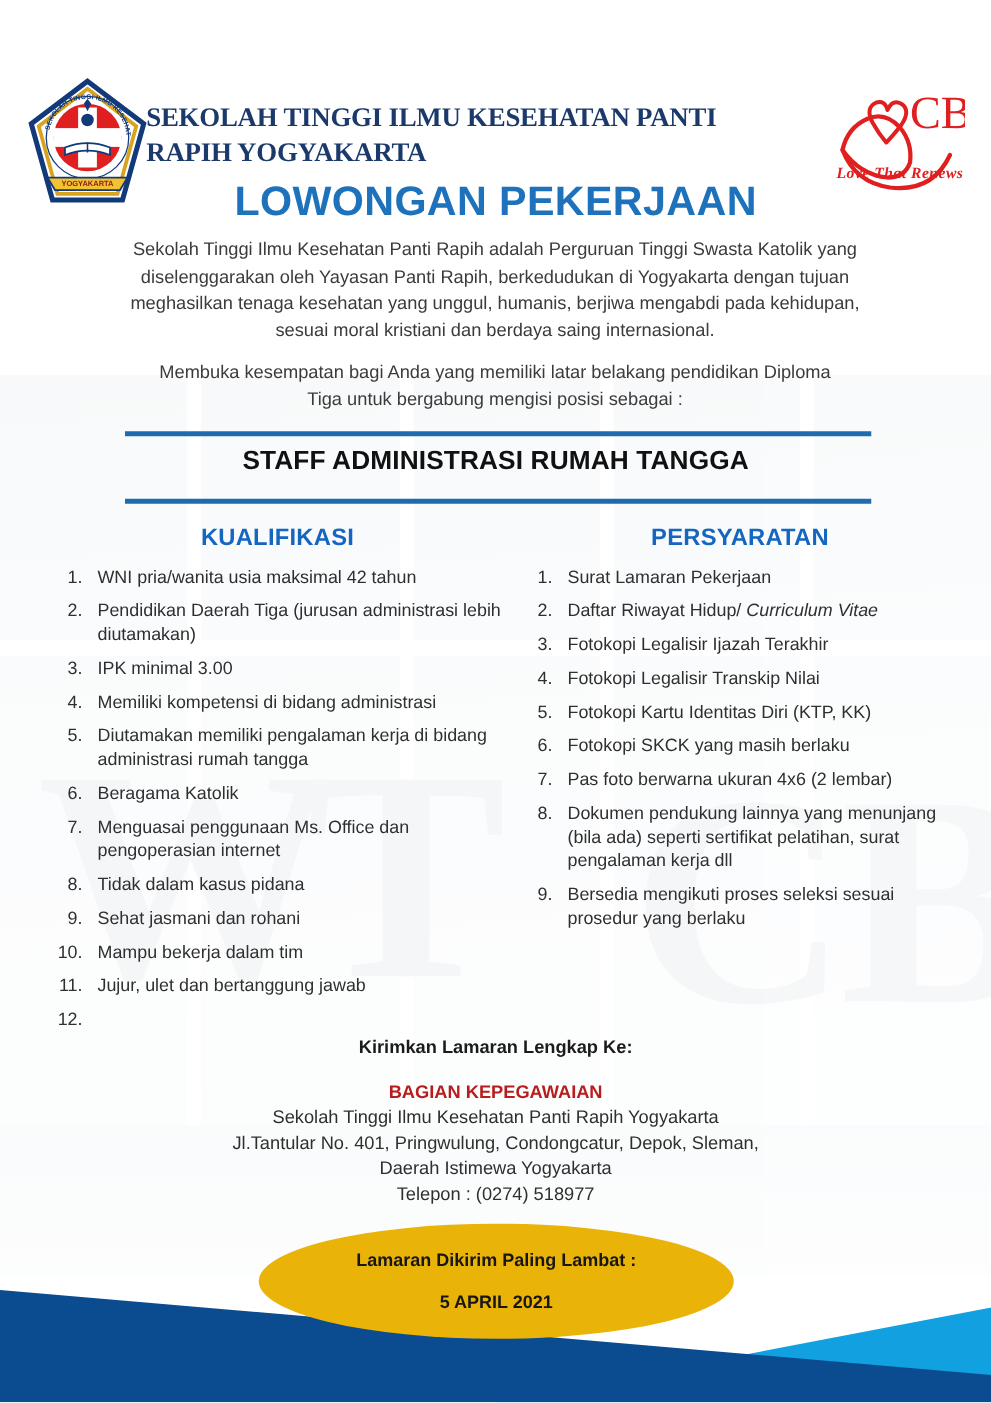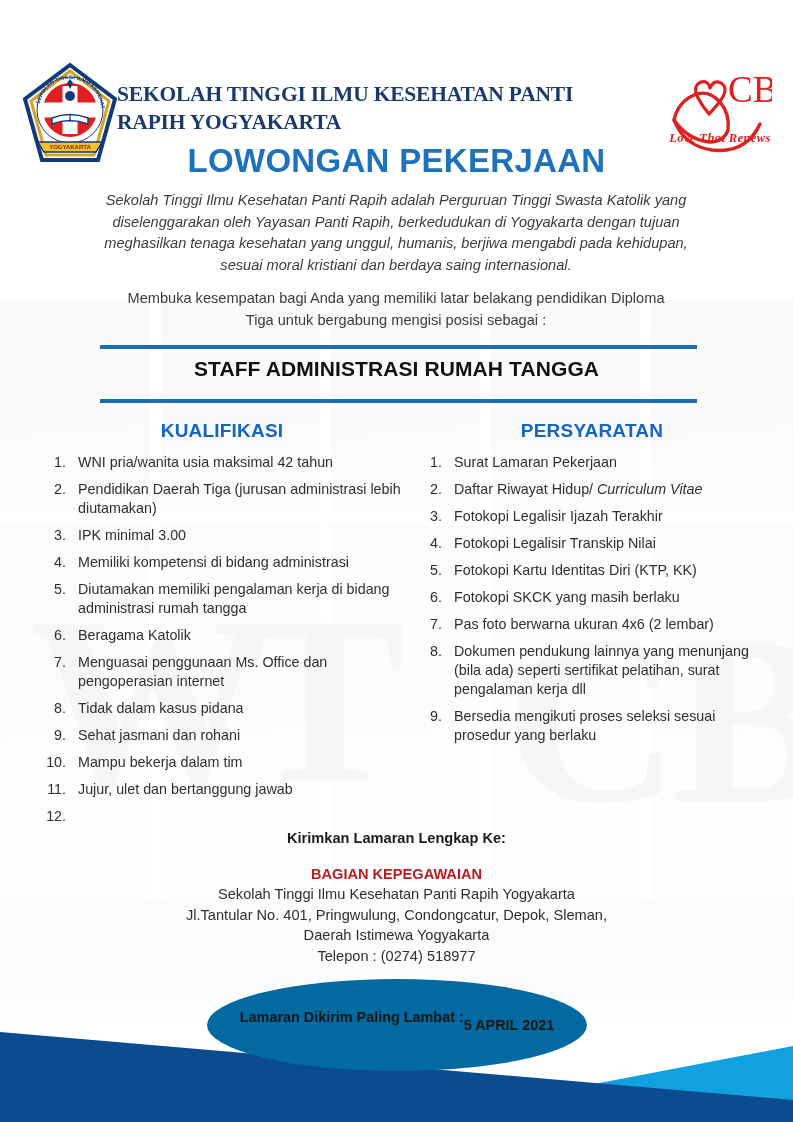--- a/index.html
+++ b/index.html
@@ -81,21 +81,20 @@
     text-align:center;
     font-size:33px;font-weight:700;
     letter-spacing:.3px;
     color:#1e72bc;
   }
   .intro{
     position:absolute;left:96px;top:190px;width:600px;
     text-align:center;
     font-size:14.6px;line-height:1.48;
     color:#3b3b3b;
-    font-style:italic;
   }
   .intro2{
     position:absolute;left:120px;top:288px;width:552px;
     text-align:center;
     font-size:14.6px;line-height:1.48;
     color:#3b3b3b;
   }
 
   
   .rule{
@@ -158,22 +157,22 @@
   }
   .sendto .addr{
     font-size:14.6px;line-height:1.42;color:#2f2f2f;
   }
 
   
   .deadline{
     position:absolute;left:207px;top:979px;
     width:380px;height:92px;
     border-radius:50%;
-    background:#0369a1;
-    display:flex;flex-direction:row;
+    background:#eab308;
+    display:flex;flex-direction:column;
     align-items:center;justify-content:center;
     z-index:4;
   }
   .deadline .dl1{
     font-size:14.4px;font-weight:700;color:#171717;
     margin-bottom:17px;
   }
   .deadline .dl2{
     font-size:14.4px;font-weight:700;color:#171717;
   }

